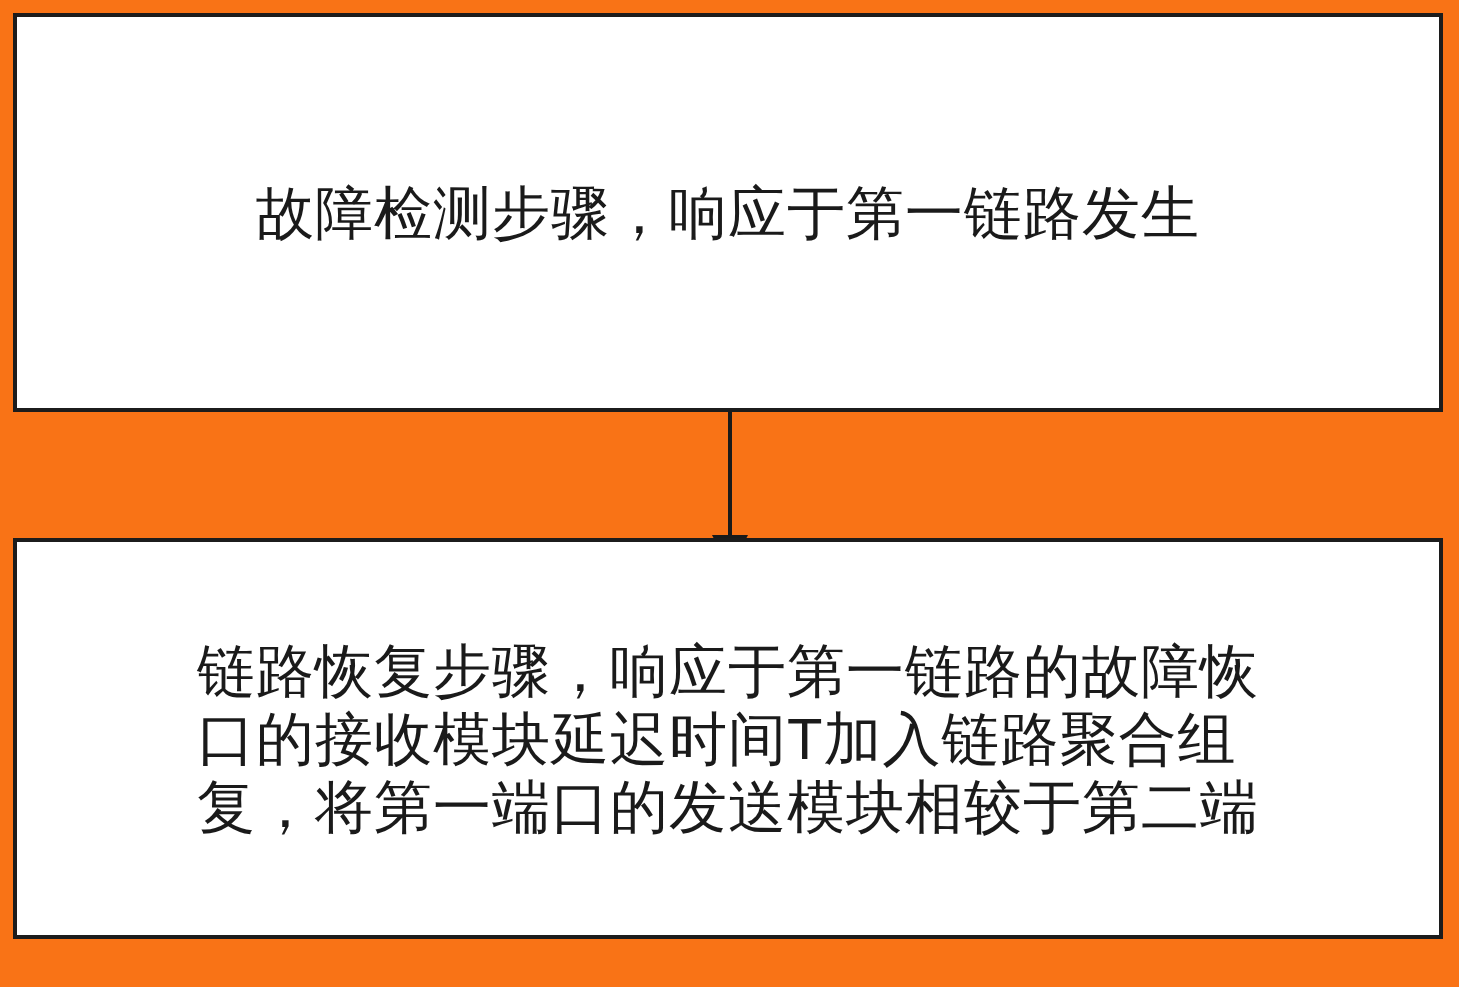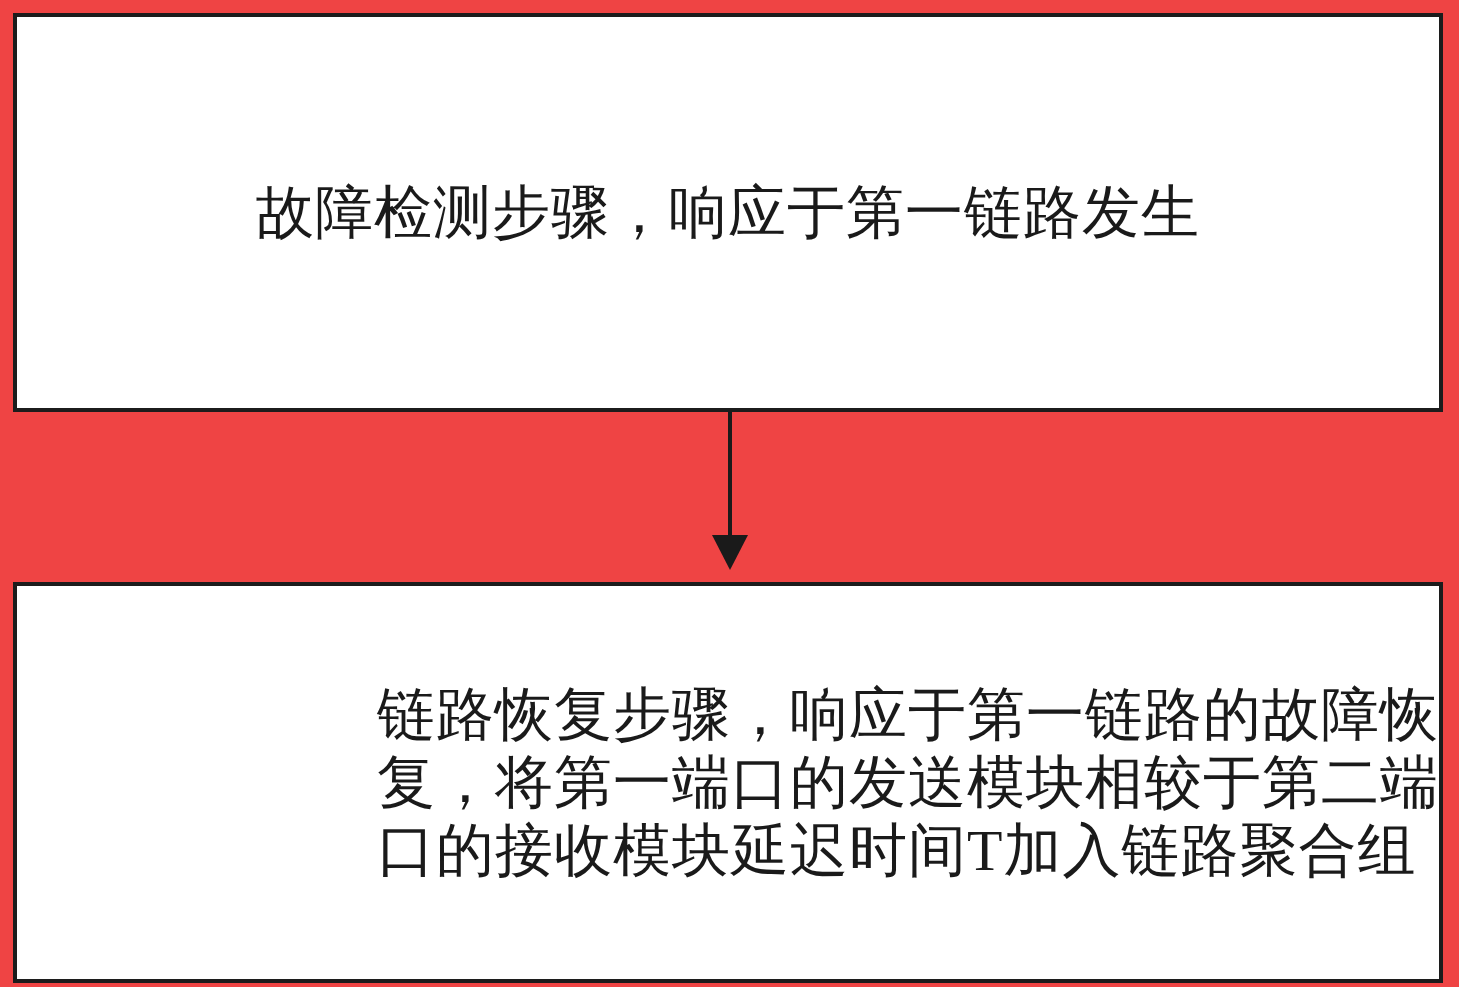--- a/index.html
+++ b/index.html
@@ -4,37 +4,37 @@
 <style>
   html, body {
     margin: 0;
     padding: 0;
     background: #ffffff;
   }
   .canvas {
     position: relative;
     width: 1459px;
     height: 987px;
-    background: #ef4444;
+    background: #f97316;
     overflow: hidden;
-    font-family: Liberation Serif, serif;
+    font-family: Liberation Sans, sans-serif;
   }
   .flow-box {
     position: absolute;
     left: 13px;
     width: 1430px;
     box-sizing: border-box;
     border: 4px solid #1c1c1c;
     background: #ffffff;
     display: flex;
     align-items: center;
     justify-content: center;
   }
   .flow-box-1 { top: 13px;  height: 399px; }
-  .flow-box-2 { top: 582px; height: 401px; justify-content: flex-end; }
+  .flow-box-2 { top: 538px; height: 401px; }
   .box-text {
     font-size: 58px;
     line-height: 68px;
     color: #1a1a1a;
     letter-spacing: 1px;
     text-align: left;
     white-space: nowrap;
   }
   .connector {
     position: absolute;
@@ -56,18 +56,18 @@
   </div>
 
   <svg class="connector" width="40" height="158" viewBox="0 0 40 158" xmlns="http://www.w3.org/2000/svg">
     <line x1="19" y1="0" x2="19" y2="128" stroke="#1a1a1a" stroke-width="4"></line>
     <polygon points="1,123 37,123 19,158" fill="#1a1a1a"></polygon>
   </svg>
 
   <div class="flow-box flow-box-2">
     <div class="box-text">
       <div>链路恢复步骤，响应于第一链路的故障恢</div>
+      <div>口的接收模块延迟时间T加入链路聚合组</div>
       <div>复，将第一端口的发送模块相较于第二端</div>
-      <div>口的接收模块延迟时间T加入链路聚合组</div>
     </div>
   </div>
 
 </div>
 
 </body></html>

